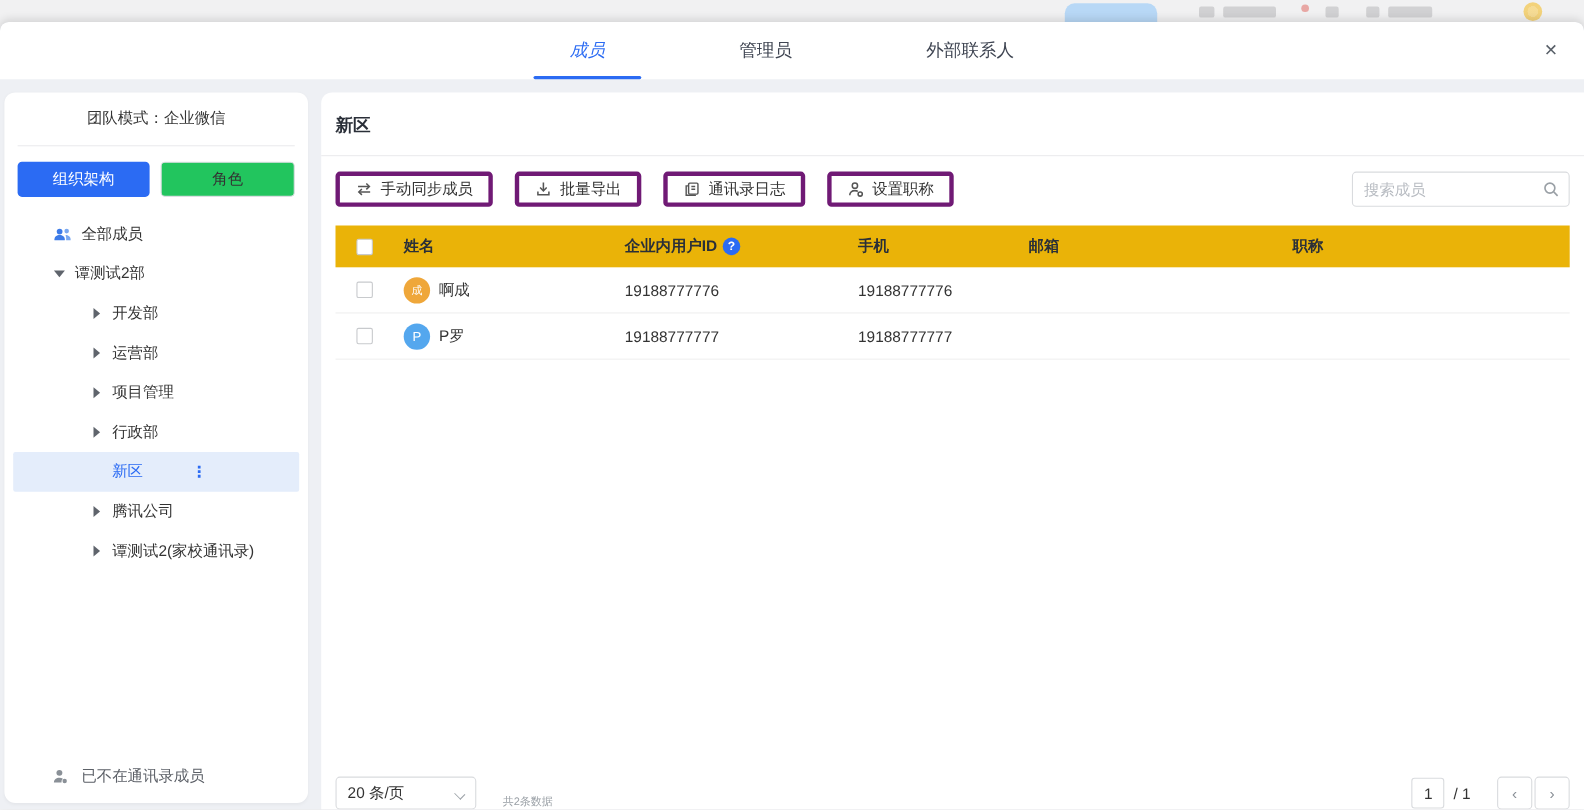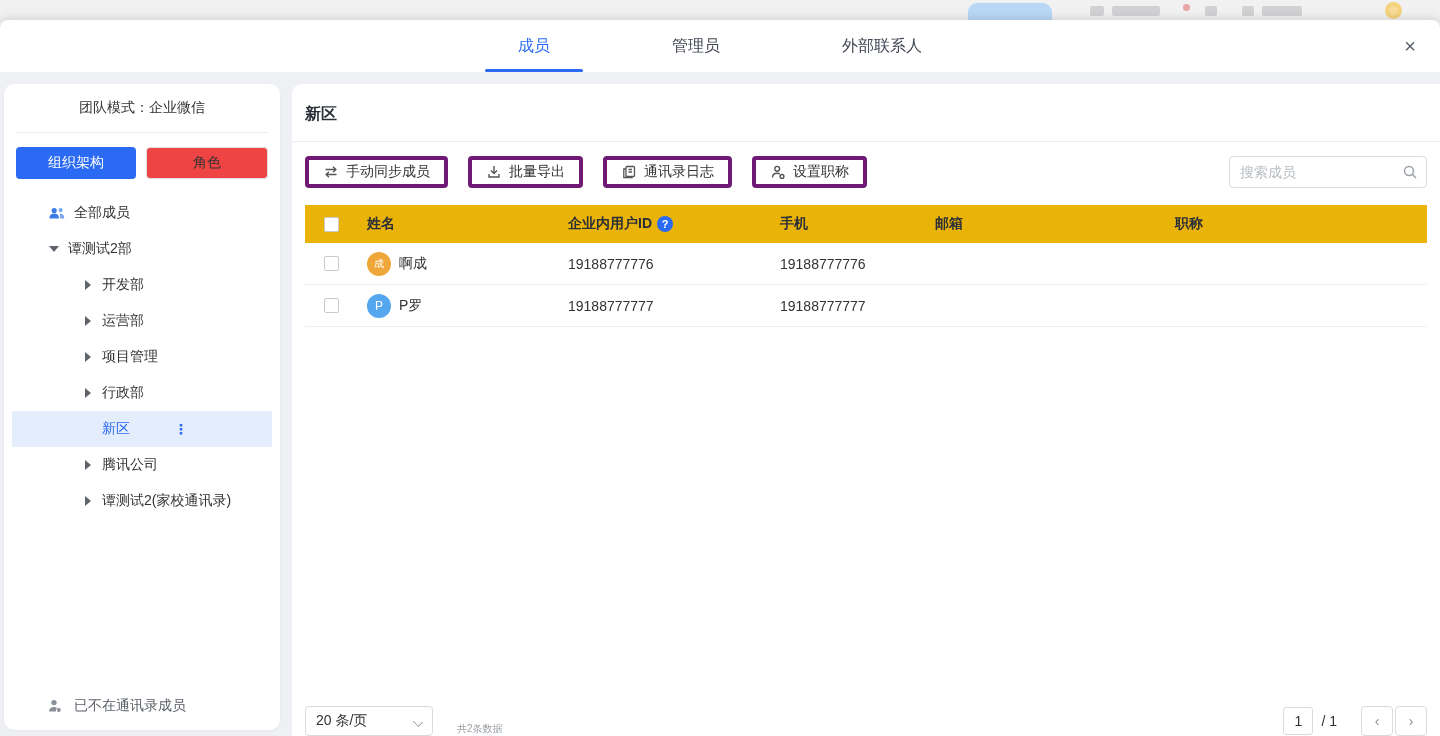--- a/index.html
+++ b/index.html
@@ -13,32 +13,32 @@
   .bg-dot-red { position:absolute; left:1183px; top:4px; width:7px; height:7px; border-radius:50%; background:#e8a7a4; }
   .bg-flower { position:absolute; left:1385px; top:2px; width:17px; height:17px; border-radius:50%; background:radial-gradient(circle at 50% 50%, #f6d98a 0 40%, #f3cf6e 41% 100%); opacity:.9; }
 
   
   .modal { position:absolute; left:0; top:20px; width:1440px; height:716px; background:#eef0f4; border-radius:8px 8px 0 0; box-shadow:0 -2px 8px rgba(0,0,0,.12); overflow:hidden; }
 
   
   .modal-header { position:relative; height:52px; background:#fff; border-radius:8px 8px 0 0; }
   .tabs { position:absolute; left:0; top:0; width:100%; height:52px; display:flex; justify-content:center; align-items:center; gap:56px; }
   .tab { position:relative; height:52px; display:flex; align-items:center; padding:0 33px; font-size:16px; color:#3f4552; cursor:pointer; }
-  .tab.active { color:#2b6bf3; }
+  .tab.active { color:#2b6bf3;font-style:italic; }
   .tab.active::after { content:""; position:absolute; left:0; right:0; bottom:0; height:3px; border-radius:2px; background:#2b6bf3; }
   .close-btn { position:absolute; right:18px; top:14px; width:24px; height:24px; display:flex; align-items:center; justify-content:center; font-size:20px; color:#596069; cursor:pointer; }
 
   
   .sidebar { position:absolute; left:4px; top:64px; width:276px; height:646px; background:#fff; border-radius:10px; box-shadow:0 1px 3px rgba(0,0,0,.04); }
   .mode-title { height:48px; display:flex; align-items:center; justify-content:center; font-size:14px; color:#333; }
   .sidebar-divider { margin:0 12px; border-bottom:1px solid #ececee; }
   .mode-switch { display:flex; gap:10px; padding:14px 12px 10px; }
   .mode-btn { flex:1; height:32px; display:flex; align-items:center; justify-content:center; font-size:14px; border-radius:4px; cursor:pointer; }
   .mode-btn.primary { background:#2b6bf3; color:#fff; }
-  .mode-btn.ghost { background:#ef4444; color:#333; border:1px solid #dcdee2; }
+  .mode-btn.ghost { background:#22c55e; color:#333; border:1px solid #dcdee2; }
 
   .tree { padding-top:6px; }
   .tree-row { display:flex; align-items:center; height:36px; margin:0 8px; border-radius:2px; cursor:pointer; color:#333; }
   .tree-row.lvl0 { padding-left:36px; }
   .tree-row.lvl1 { padding-left:70px; }
   .tree-row.selected { background:#e4edfb; color:#2b6bf3; }
   .caret { width:12px; display:flex; justify-content:center; margin-right:8px; flex:none; }
   .caret-down { width:0; height:0; border-left:5px solid transparent; border-right:5px solid transparent; border-top:6px solid #5f646c; }
   .caret-right { width:0; height:0; border-top:5px solid transparent; border-bottom:5px solid transparent; border-left:6px solid #5f646c; }
   .tree-icon { width:18px; height:18px; margin-right:8px; flex:none; display:flex; align-items:center; justify-content:center; }

